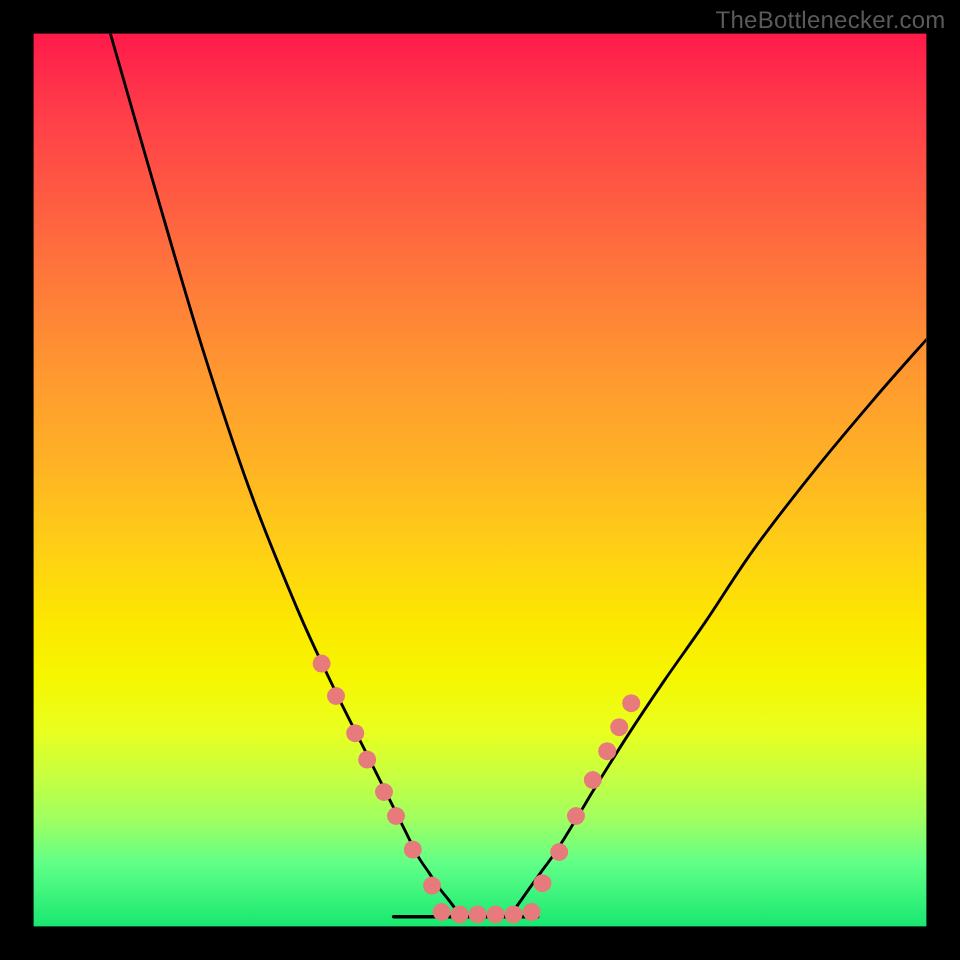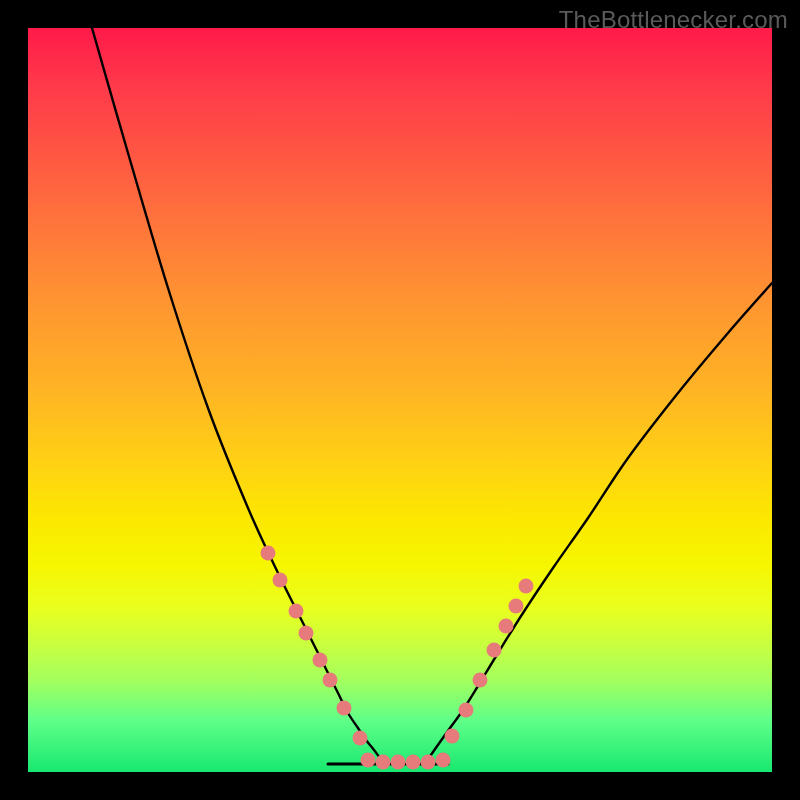--- a/index.html
+++ b/index.html
@@ -42,21 +42,21 @@
       #a0ff60 88%,
       #60ff88 93%,
       #18e870 100%
     );
   }
   .watermark {
     position: absolute;
     top: 6px;
     right: 12px;
     color: #5a5a5a;
-    font-size: 24px;
+    font-size: 20px;
     font-weight: 500;
     letter-spacing: 0.2px;
     user-select: none;
   }
   svg.curves {
     position: absolute;
     top: 0;
     left: 0;
   }
 </style>

